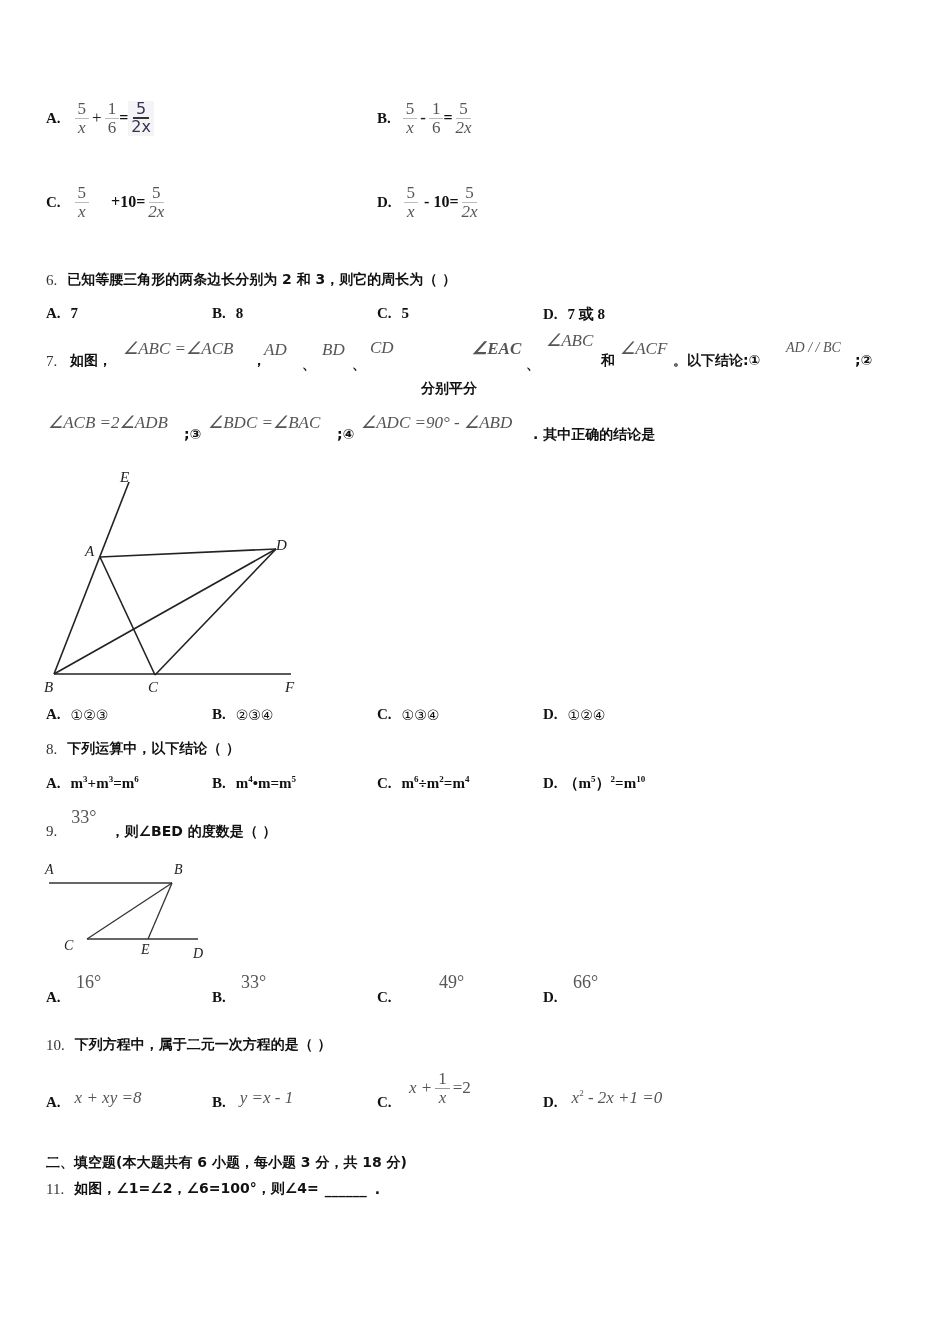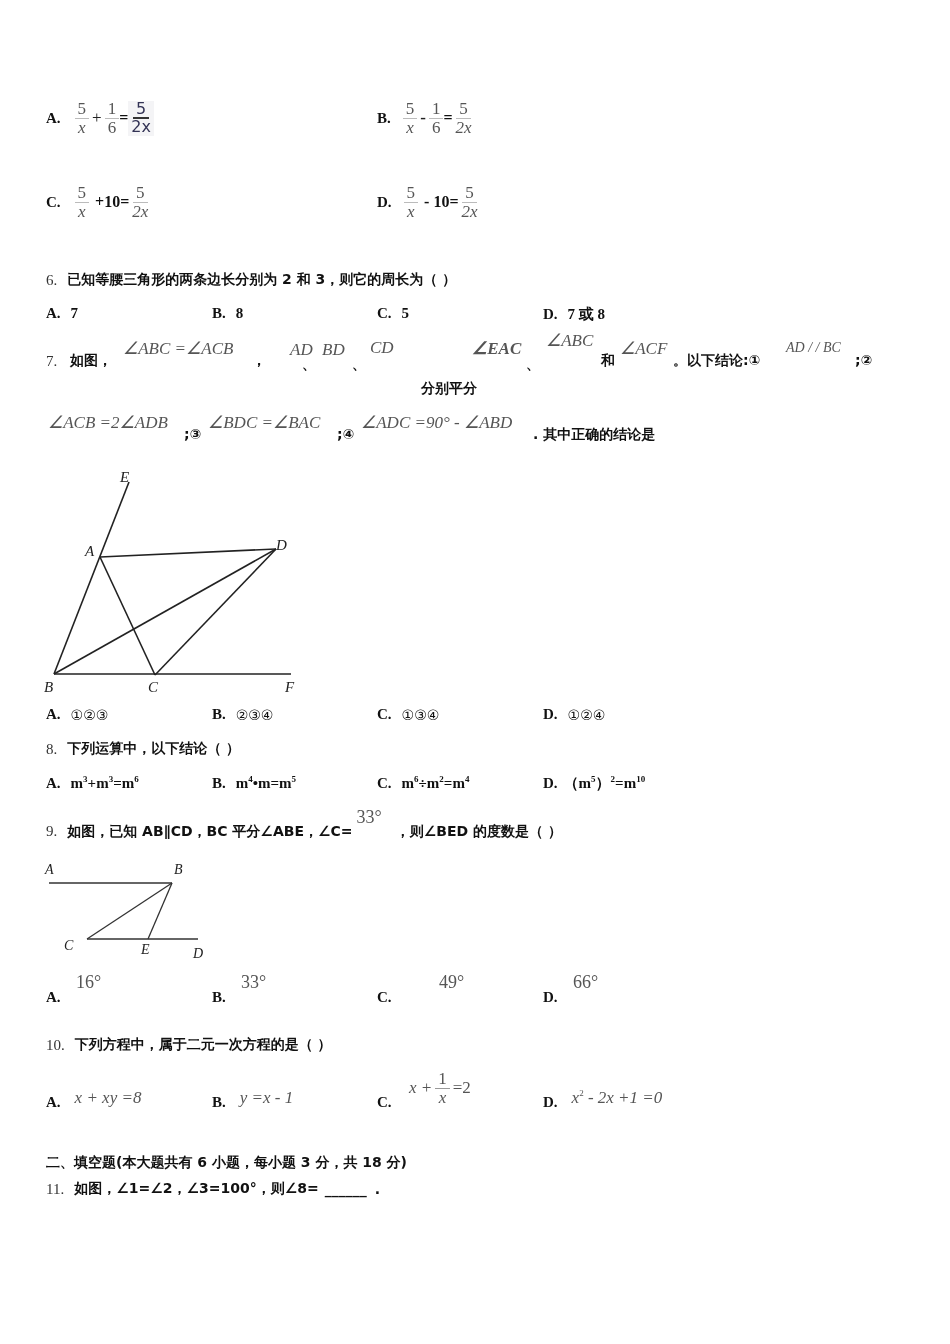--- a/index.html
+++ b/index.html
@@ -64,21 +64,21 @@
     </span>
 </div>
 
 <div class="abs row" style="left:46px; top:184px;">
   <span class="lbl">C.</span>
   <span style="width:14px"></span>
   <span class="frac">
       <span class="num">5</span>
       <span class="den">x</span>
     </span>
-  <span class="opb" style="margin-left:6px">+10=</span>
+  <span class="opb" style="margin-left:22px">+10=</span>
   <span class="frac">
       <span class="num">5</span>
       <span class="den">2x</span>
     </span>
 </div>
 
 <div class="abs row" style="left:377px; top:184px;">
   <span class="lbl">D.</span>
   <span style="width:12px"></span>
   <span class="frac">
@@ -117,21 +117,21 @@
     <span style="width:10px"></span>
   <span class="txt" style="font-family:'Liberation Serif',serif;font-size:15px">7 或 8</span>
 </div>
 
 <div class="abs" style="left:46px; top:352px;">
   <span class="qnum">7.</span>
 </div>
 <span class="abs txt" style="left:70px; top:352px;text-align:right;">如图，</span>
 <span class="abs math" style="left:123px; top:338px;">∠ABC =∠ACB</span>
 <span class="abs txt" style="left:252px; top:352px;">，</span>
-<span class="abs math" style="left:290px; top:340px;">AD</span>
+<span class="abs math" style="left:264px; top:340px;">AD</span>
 <span class="abs txt" style="left:302px; top:356px;">、</span>
 <span class="abs math" style="left:322px; top:340px;">BD</span>
 <span class="abs txt" style="left:352px; top:356px;">、</span>
 <span class="abs math" style="left:370px; top:338px;">CD</span>
 <span class="abs txt" style="left:421px; top:352px;margin-top:28px;">分别平分</span>
 <span class="abs math" style="left:472px; top:338px;font-weight:bold;">∠EAC</span>
 <span class="abs txt" style="left:526px; top:356px;">、</span>
 <span class="abs math" style="left:546px; top:330px;">∠ABC</span>
 <span class="abs txt" style="left:601px; top:352px;">和</span>
 <span class="abs math" style="left:620px; top:338px;">∠ACF</span>
@@ -209,21 +209,20 @@
 </div>
 <div class="abs row" style="left:543px; top:774px;">
   <span class="lbl">D.</span>
     <span style="width:6px"></span>
   <span class="lbl"><span>（m</span><sup>5</sup><span>）</span><sup>2</sup><span>=m</span><sup>10</sup></span>
 </div>
 
 <div class="abs row" style="left:46px; top:821px;">
   <span class="qnum">9.</span>
   <span style="width:10px"></span>
-  <span class="txt">如图，已知 AB∥CD，BC 平分∠ABE，∠C=</span>
   <span class="deg" style="position:relative; top:-14px; margin:0 14px 0 4px;">33°</span>
   <span class="txt">，则∠BED 的度数是（ ）</span>
 </div>
 
 <svg class="abs" style="left:40px; top:852px;" width="180" height="110" viewBox="0 0 180 110">
   <g stroke="#333" stroke-width="1.3" fill="none">
     <line x1="9" y1="31" x2="132" y2="31"></line>
     <line x1="47" y1="87" x2="158" y2="87"></line>
     <line x1="47" y1="87" x2="132" y2="31"></line>
     <line x1="108" y1="87" x2="132" y2="31"></line>
@@ -284,16 +283,16 @@
   <span class="math" style="margin-left:10px; position:relative; top:-4px;"><span>x</span><sup style="font-style:normal">2</sup><span> - 2x +1 =0</span></span>
 </div>
 
 <div class="abs" style="left:46px; top:1153px;">
   <span class="txt" style="font-weight:bold">二、填空题(本大题共有 6 小题，每小题 3 分，共 18 分)</span>
 </div>
 
 <div class="abs row" style="left:46px; top:1180px;">
   <span class="qnum">11.</span>
   <span style="width:10px"></span>
-  <span class="txt">如图，∠1=∠2，∠3=100°，则∠8=</span>
+  <span class="txt">如图，∠1=∠2，∠6=100°，则∠4=</span>
   <span class="txt" style="margin-left:6px">______</span>
   <span class="txt" style="margin-left:8px">.</span>
 </div>
 
 </body></html>

